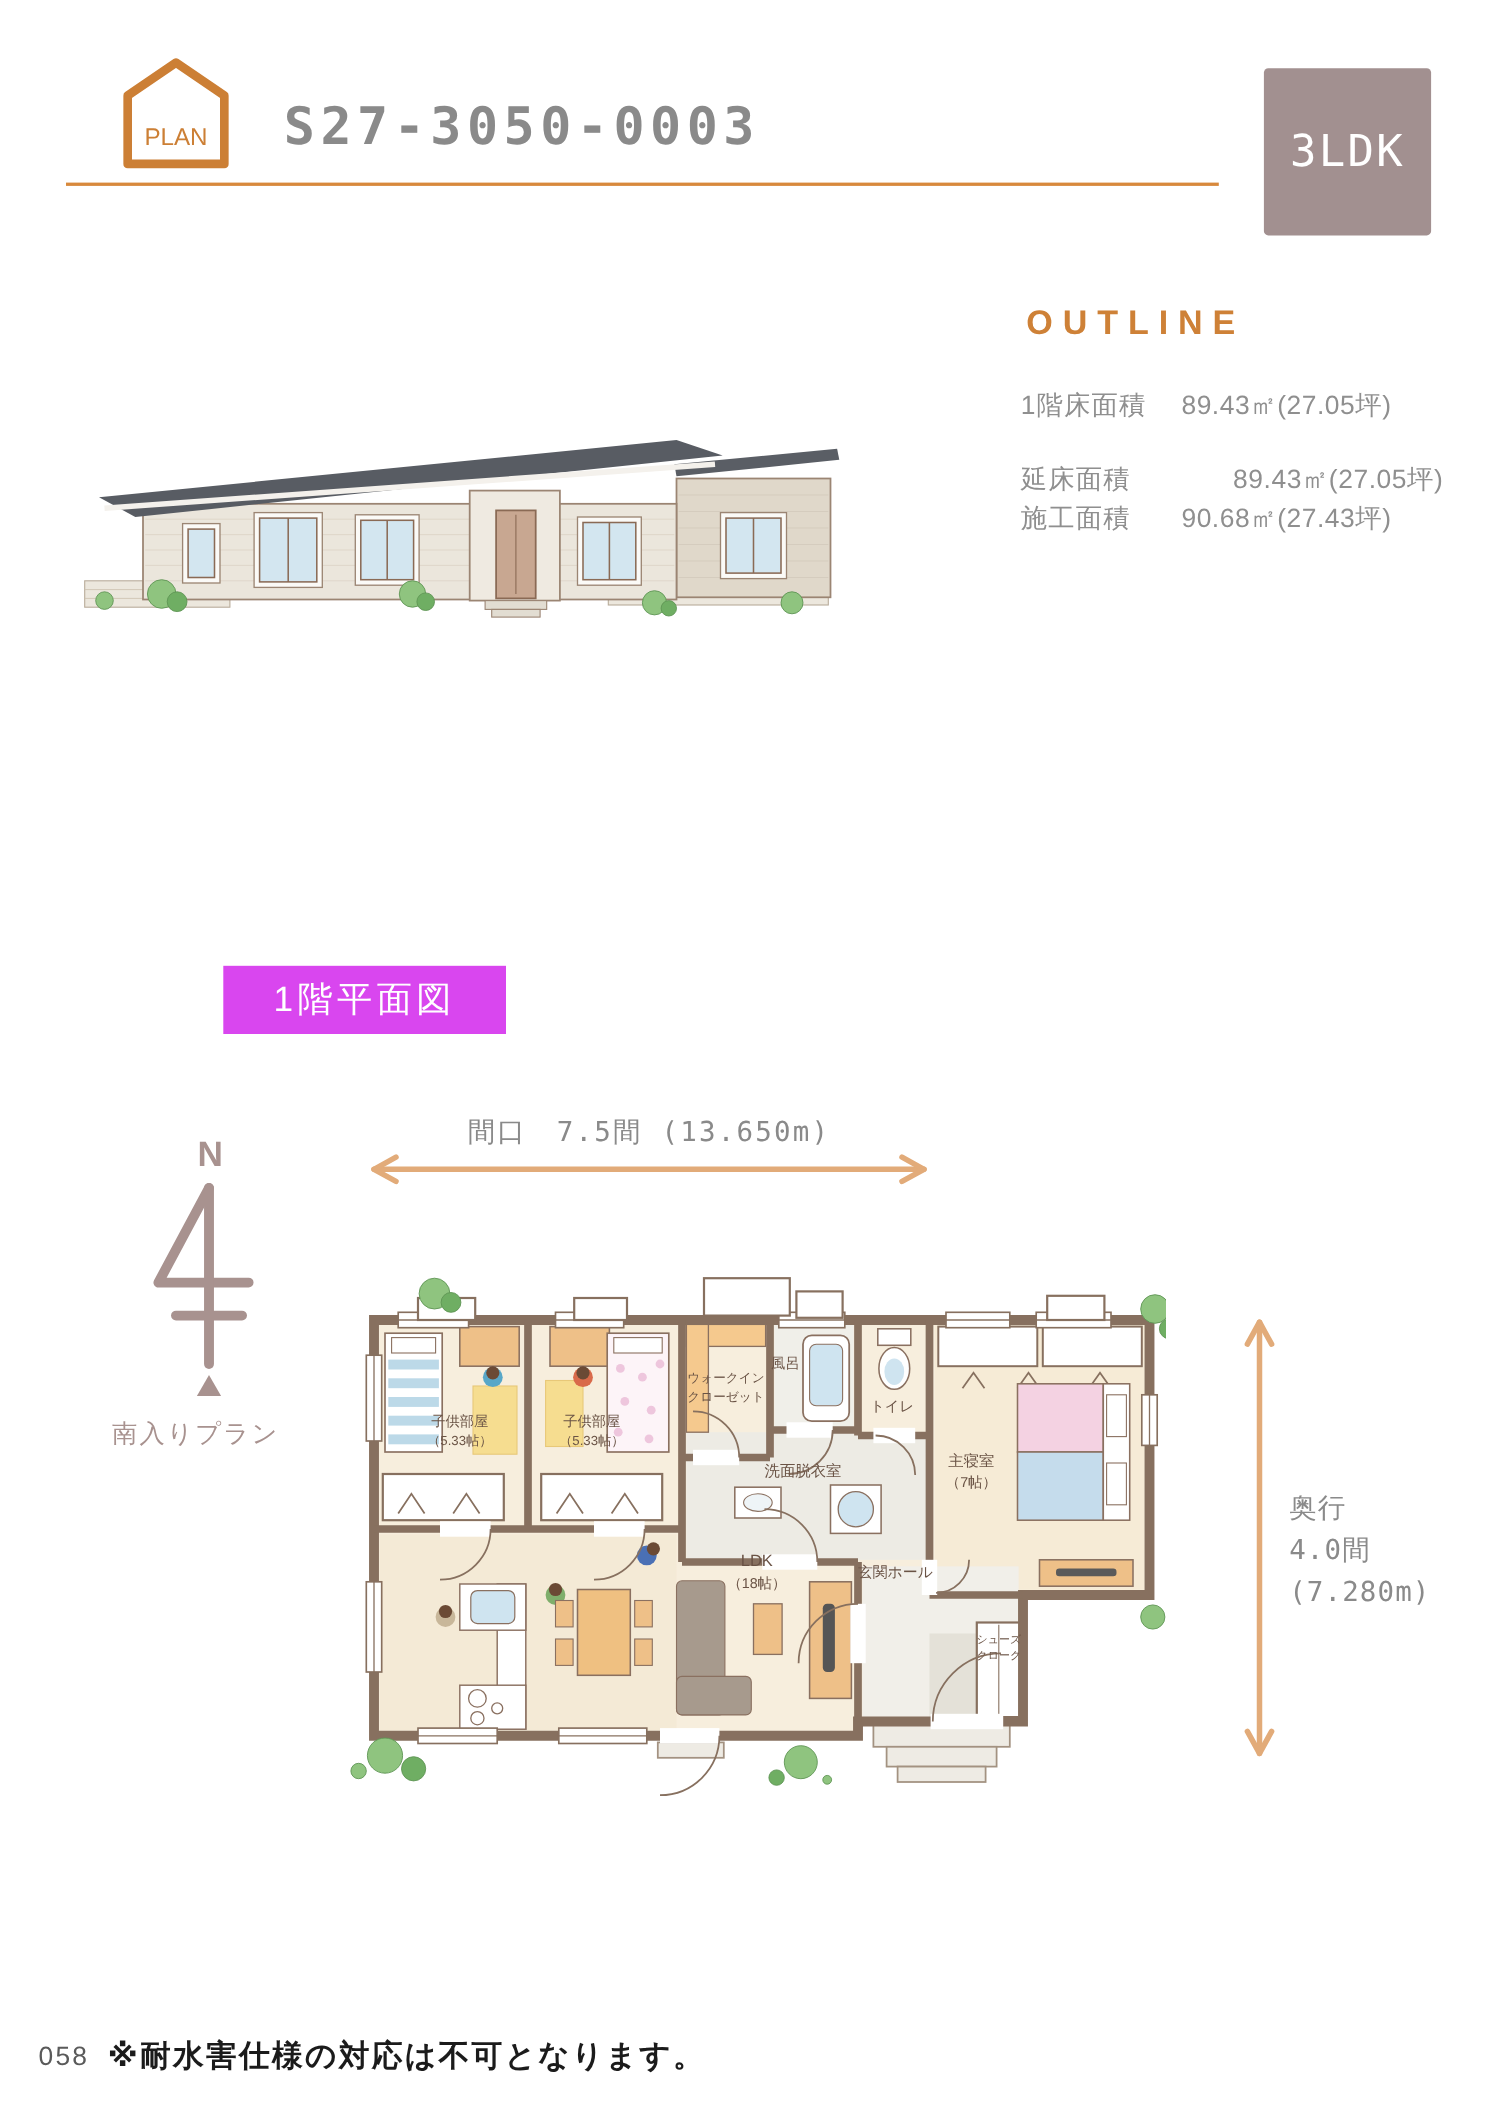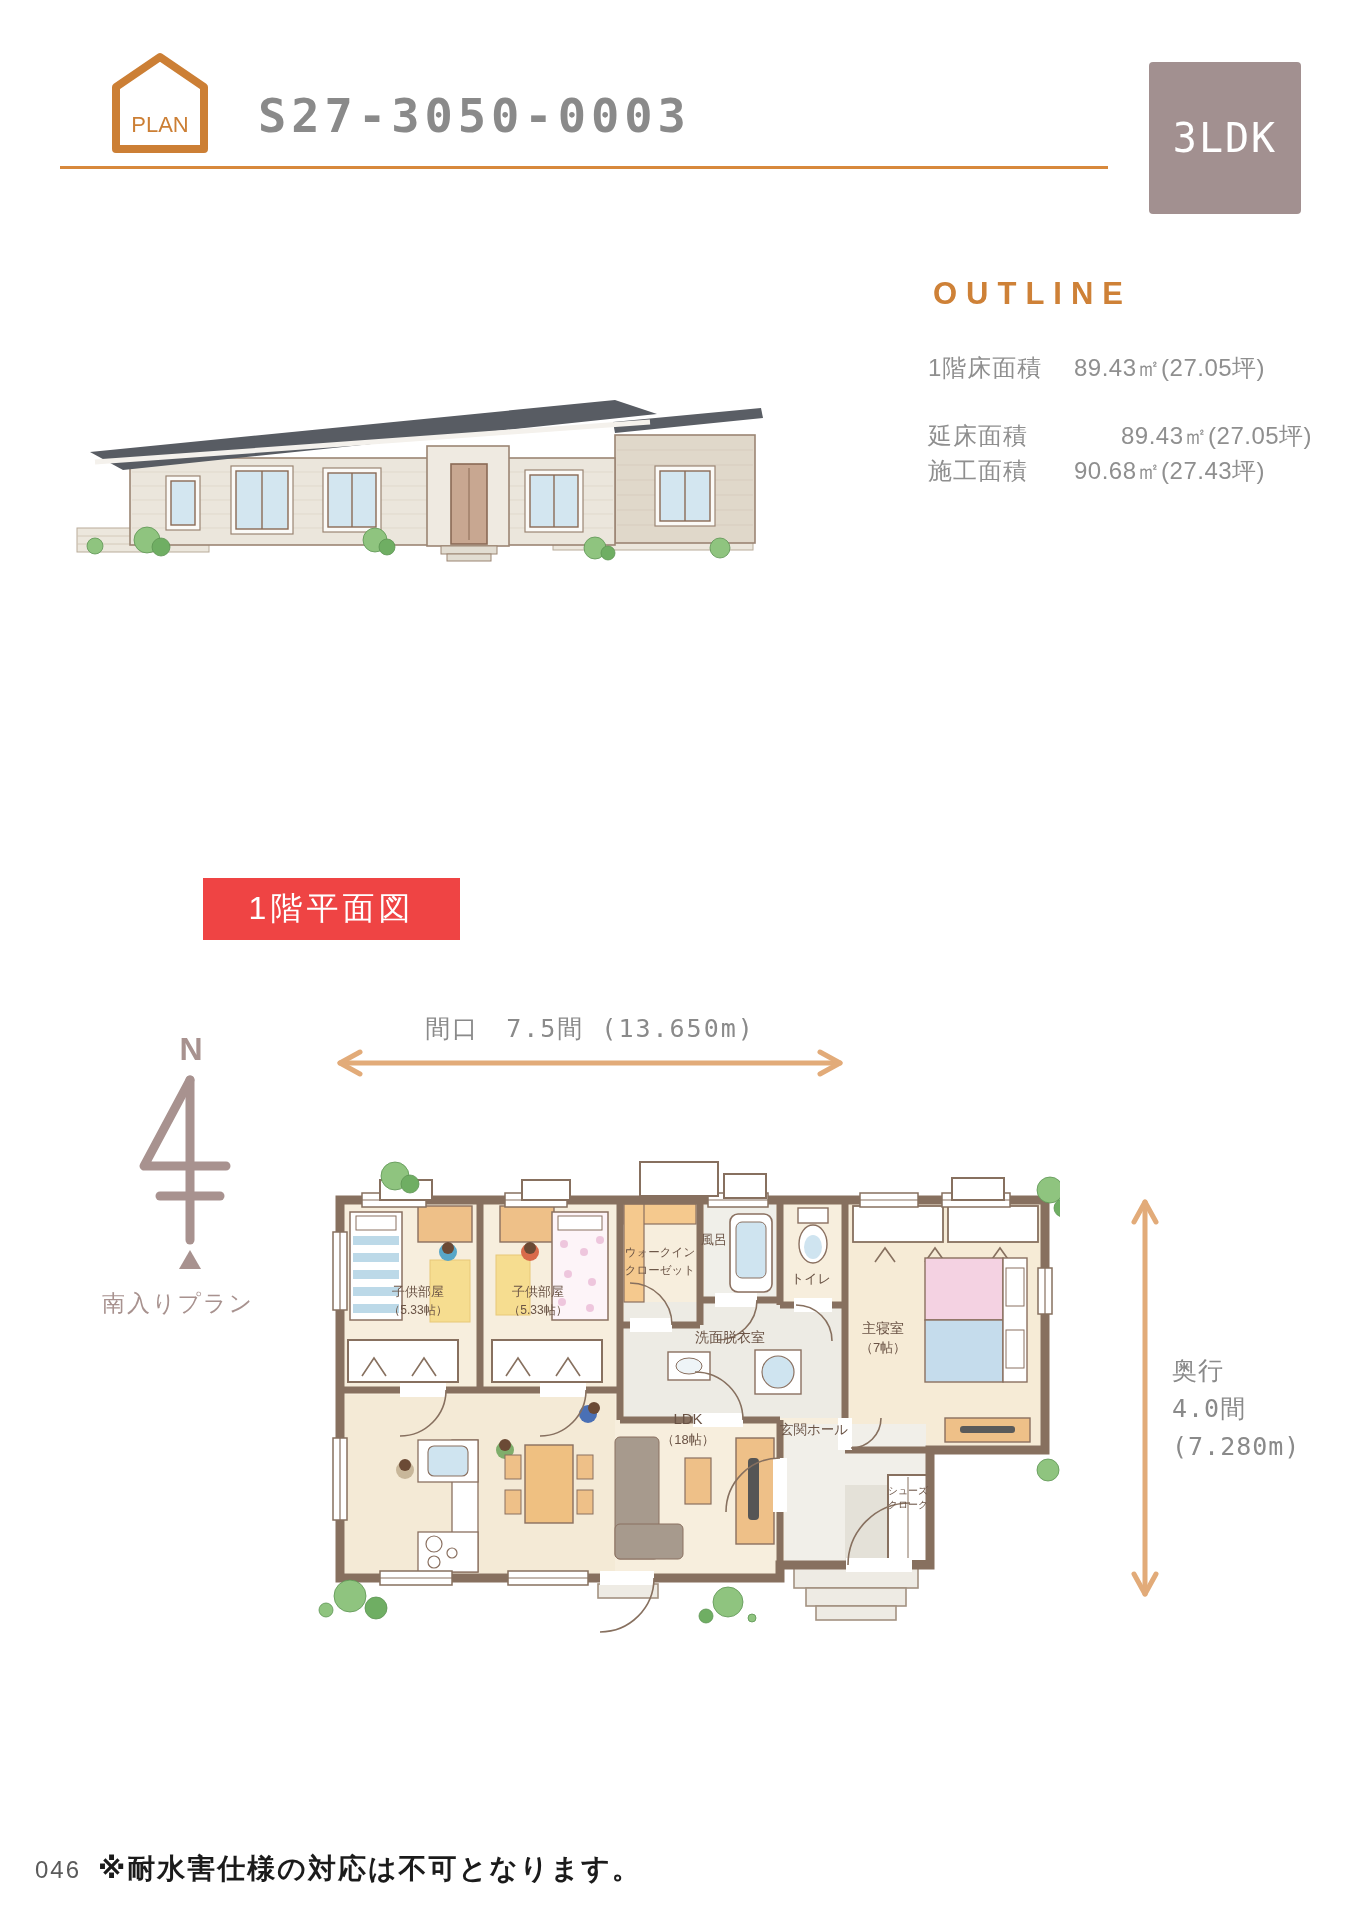--- a/index.html
+++ b/index.html
@@ -18,21 +18,21 @@
   
   #outline-title{left:933px;top:276px;font-size:31px;font-weight:bold;letter-spacing:9px;color:#ce8137;}
   .outline-row{left:928px;display:flex;font-size:24px;color:#8f8f8f;}
   .outline-row .lbl{width:146px;letter-spacing:1px;}
   .outline-row .val{letter-spacing:0.5px;}
   #outline-row-0{top:352px;}
   #outline-row-1{top:420px;gap:47px;}
   #outline-row-2{top:455px;}
 
   
-  #plan-section-label{left:203px;top:878px;width:257px;height:62px;background:#ef4444;color:#ffffff;
+  #plan-section-label{left:203px;top:878px;width:257px;height:62px;background:#d946ef;color:#ffffff;
     font-size:32px;letter-spacing:4px;display:flex;align-items:center;justify-content:center;}
 
   
   #width-dim-label{left:420px;top:1012px;width:340px;text-align:center;font-size:25px;
     color:#8a8a8a;letter-spacing:2px;font-family:"DejaVu Sans Mono","Liberation Sans",sans-serif;}
   #depth-dim-label{left:1172px;top:1352px;font-size:25px;color:#8a8a8a;line-height:38px;
     letter-spacing:1px;font-family:"DejaVu Sans Mono","Liberation Sans",sans-serif;}
   #compass-label{left:88px;top:1288px;width:180px;text-align:center;font-size:23px;color:#a8928f;letter-spacing:2px;}
 
   
@@ -405,16 +405,16 @@
       <text x="583" y="193" font-size="14">主寝室</text>
       <text x="583" y="212" font-size="13">（7帖）</text>
       <text x="388" y="284" font-size="15">LDK</text>
       <text x="388" y="304" font-size="13">（18帖）</text>
       <text x="514" y="294" font-size="13.5">玄関ホール</text>
       <text x="608" y="354" font-size="10">シューズ</text>
       <text x="608" y="368" font-size="10">クローク</text>
     </g>
   </svg>
 
-  <div class="abs" id="page-number">046</div>
+  <div class="abs" id="page-number">058</div>
   <div class="abs" id="footer-note">※耐水害仕様の対応は不可となります。</div>
 
 </div>
 
 </body></html>

